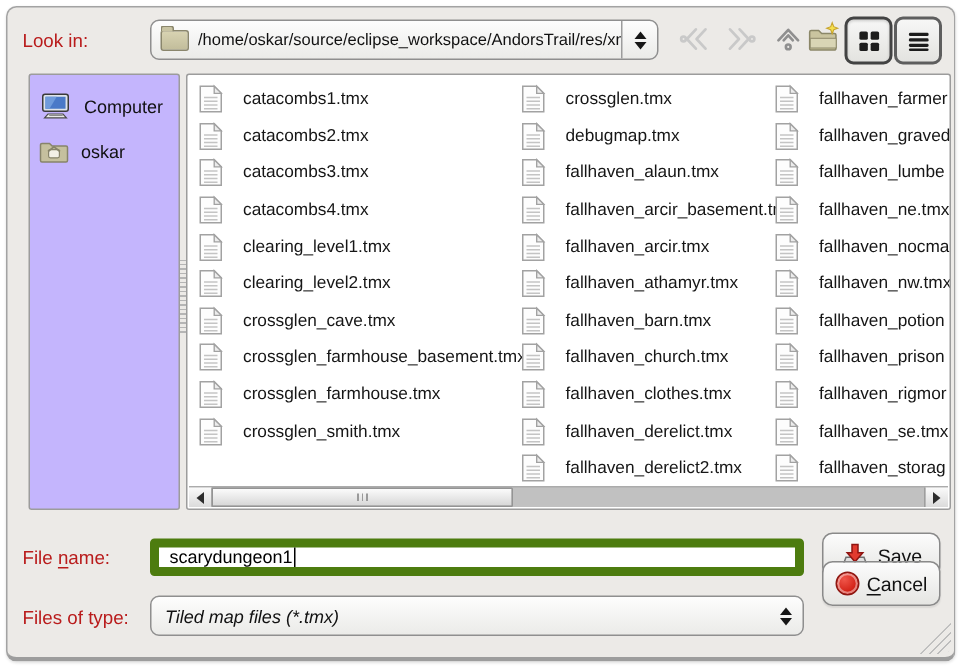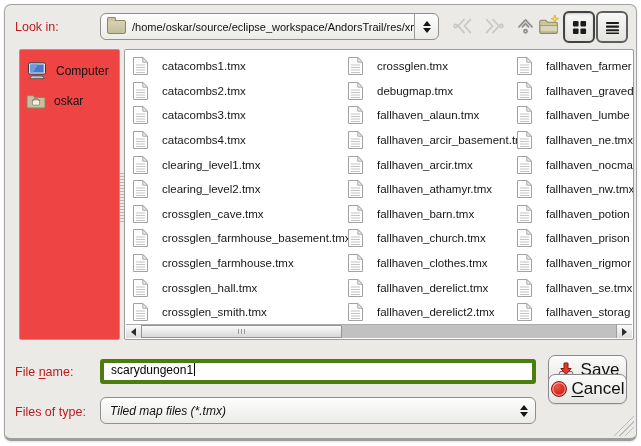--- a/index.html
+++ b/index.html
@@ -29,21 +29,21 @@
     background:#c9c4a3;border:1px solid #8a866c;border-bottom:none;border-radius:2px 2px 0 0;}
 
   
   #toolbar{position:absolute;left:446px;top:6px;width:180px;height:32px;}
   .tbtn{position:absolute;display:flex;align-items:center;justify-content:center;background:transparent;border:none;padding:0;}
   .tbtn.toggle{border-radius:6px;background:linear-gradient(#f7f7f6,#e3e3e0);}
   .tbtn.pressed{border:2px solid #434343;box-shadow:inset 0 1px 2px rgba(0,0,0,.18);}
   .tbtn.outlined{border:2px solid #5e5e5e;}
 
   
-  .sidebar{position:absolute;left:14px;top:44px;width:101px;height:291px;background:#ef4444;
+  .sidebar{position:absolute;left:14px;top:44px;width:101px;height:291px;background:#c4b5fd;
     border:1px solid #9c9c9c;border-radius:2px;box-sizing:border-box;padding-top:6px;}
   .side-item{display:flex;align-items:center;gap:8px;padding:3px 6px;height:24px;font-size:12px;color:#111;}
   .splitter{position:absolute;left:115px;top:168px;width:4px;height:50px;
     background:repeating-linear-gradient(180deg,#b5b5b5 0 1px,transparent 1px 3px);}
   .filelist{position:absolute;left:119px;top:44px;width:510px;height:291px;background:#ffffff;
     border:1px solid #9c9c9c;border-radius:2px;box-sizing:border-box;overflow:hidden;}
   .fcol{position:absolute;top:4px;}
   .fcol.c0{left:7px;width:212px;}
   .fcol.c1{left:222px;width:168px;}
   .fcol.c2{left:391px;width:165px;}
@@ -58,27 +58,27 @@
   .sb-btn.r{right:0;border-left:1px solid #9e9e9e;}
   .arr-l{width:0;height:0;border-top:4px solid transparent;border-bottom:4px solid transparent;border-right:5px solid #2c2c2c;}
   .arr-r{width:0;height:0;border-top:4px solid transparent;border-bottom:4px solid transparent;border-left:5px solid #2c2c2c;}
   .sb-thumb{position:absolute;left:15px;top:0;bottom:0;width:201px;background:linear-gradient(#fbfbfb,#d7d7d7);
     border:1px solid #949494;border-radius:1px;box-sizing:border-box;}
   .sb-thumb::after{content:"";position:absolute;left:50%;top:3px;bottom:3px;width:9px;margin-left:-4px;
     background:repeating-linear-gradient(90deg,#9a9a9a 0 1px,transparent 1px 3px);}
 
   
   .input{position:absolute;left:95px;top:354px;width:436px;height:25px;background:#ffffff;
-    border:4px solid #4d7c0f;border-radius:3px;box-sizing:border-box;display:flex;align-items:flex-start;
+    border:6px solid #4d7c0f;border-radius:3px;box-sizing:border-box;display:flex;align-items:flex-end;
     padding-left:7px;font-size:12px;color:#000;}
   .caret{display:inline-block;width:1px;height:13px;background:#000;margin-left:1px;}
 
   .btn{position:absolute;left:543px;width:79px;height:30px;display:flex;align-items:center;justify-content:center;
     gap:5px;background:linear-gradient(#fcfcfc,#e5e5e2);border:1px solid #8a8a8a;border-radius:7px;
-    box-sizing:border-box;font-size:17px;color:#111;box-shadow:0 1px 1px rgba(0,0,0,.08);}
+    box-sizing:border-box;font-size:13px;color:#111;box-shadow:0 1px 1px rgba(0,0,0,.08);}
   .btn.save{top:350px;}
   .btn.cancel{top:369px;}
   .stop-dot{width:14px;height:14px;border-radius:50%;flex:0 0 auto;border:1px solid #8d1812;
     background:radial-gradient(circle at 35% 30%,#f0564a,#d01d12 70%);
     box-shadow:inset 0 0 0 1.5px rgba(255,255,255,.45);}
 
   .grip{position:absolute;right:2px;bottom:2px;width:21px;height:21px;
     background:repeating-linear-gradient(135deg,transparent 0 3px,#bdbdbd 3px 4px);
     clip-path:polygon(100% 0,100% 100%,0 100%);border-bottom-right-radius:6px;}
 </style>
@@ -329,35 +329,20 @@
                 <path d="M1.5 1.5 h9.3 l4.7 4.7 v12.3 h-14 z" fill="#fdfdfd" stroke="#a2a2a2"></path>
                 <path d="M10.8 1.5 v4.7 h4.7 z" fill="#ececec" stroke="#a2a2a2" stroke-width="0.9"></path>
                 <g stroke="#c4c4c4" stroke-width="1">
                   <path d="M4 9 h9"></path>
                   <path d="M4 11.5 h9"></path>
                   <path d="M4 14 h9"></path>
                   <path d="M4 16.5 h9"></path>
                 </g>
               </svg>
             </span>
-            <span>crossglen_hall.tmx</span>
-          </div>
-          <div class="fitem">
-            <span class="ficon">
-              <svg width="17" height="20" viewBox="0 0 17 20">
-                <path d="M1.5 1.5 h9.3 l4.7 4.7 v12.3 h-14 z" fill="#fdfdfd" stroke="#a2a2a2"></path>
-                <path d="M10.8 1.5 v4.7 h4.7 z" fill="#ececec" stroke="#a2a2a2" stroke-width="0.9"></path>
-                <g stroke="#c4c4c4" stroke-width="1">
-                  <path d="M4 9 h9"></path>
-                  <path d="M4 11.5 h9"></path>
-                  <path d="M4 14 h9"></path>
-                  <path d="M4 16.5 h9"></path>
-                </g>
-              </svg>
-            </span>
             <span>crossglen_smith.tmx</span>
           </div>
         </div>
         <div class="fcol c1">
           <div class="fitem">
             <span class="ficon">
               <svg width="17" height="20" viewBox="0 0 17 20">
                 <path d="M1.5 1.5 h9.3 l4.7 4.7 v12.3 h-14 z" fill="#fdfdfd" stroke="#a2a2a2"></path>
                 <path d="M10.8 1.5 v4.7 h4.7 z" fill="#ececec" stroke="#a2a2a2" stroke-width="0.9"></path>
                 <g stroke="#c4c4c4" stroke-width="1">

